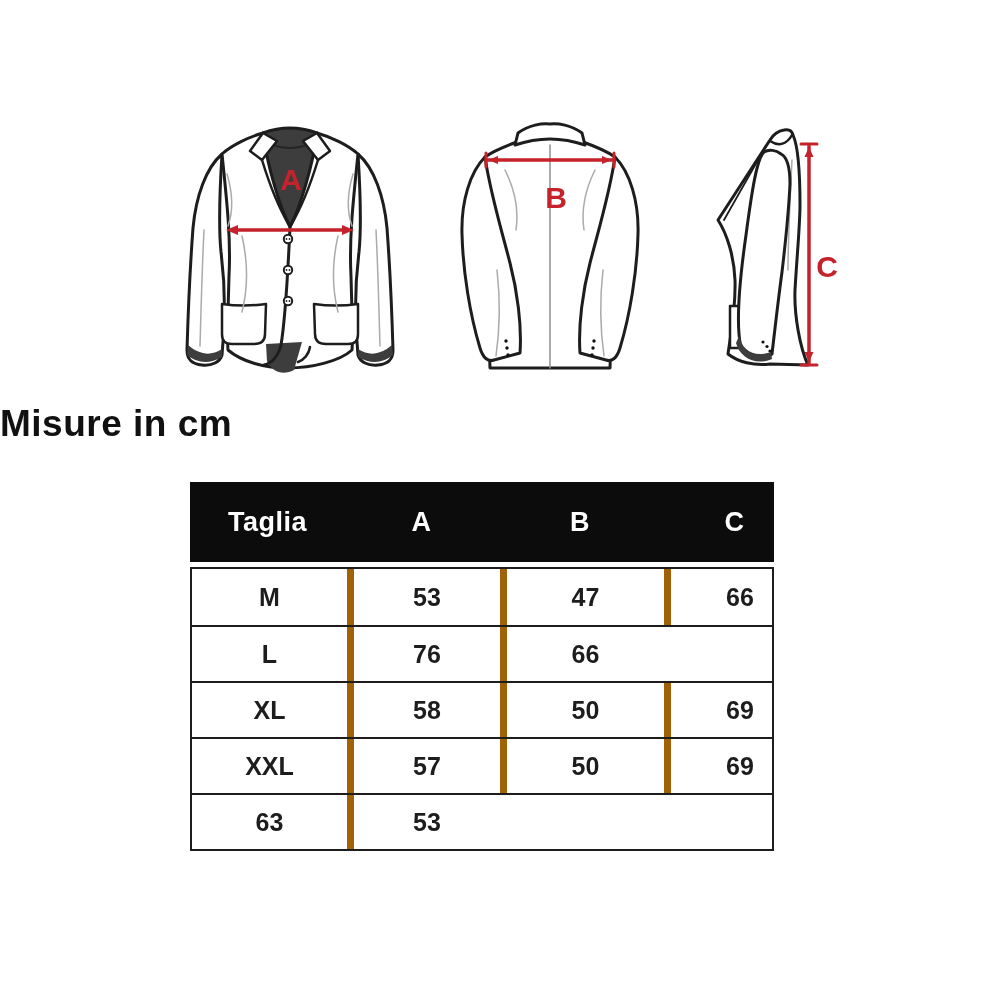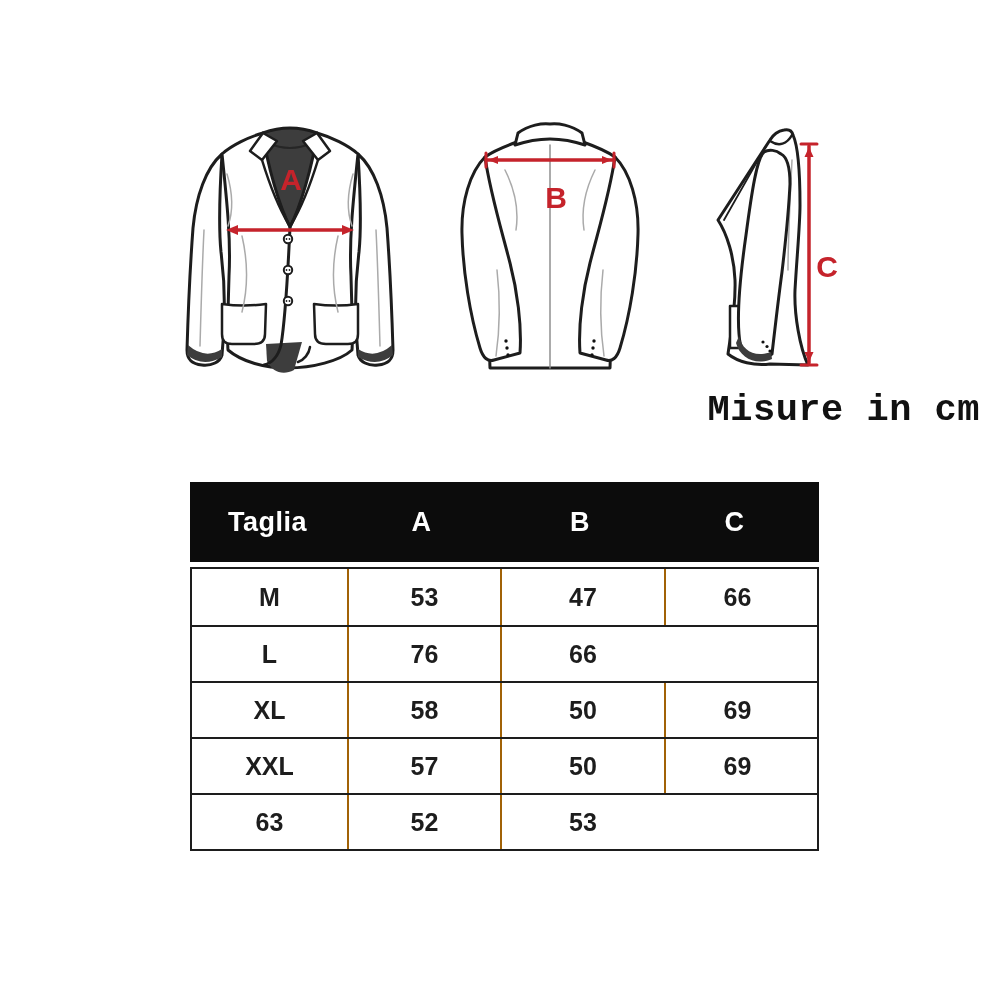--- a/index.html
+++ b/index.html
@@ -12,47 +12,47 @@
   #back-svg  { left:430px; width:240px; height:280px; }
   #side-svg  { left:680px; width:190px; height:280px; }
 
   svg text.measure-letter {
     font-family:"Liberation Sans", sans-serif;
     font-weight:700; font-size:30px; fill:#c5232b;
     text-anchor:middle;
   }
 
   .title {
-    position:absolute; top:388px; left:0; width:980px; height:44px;
-    line-height:44px; text-align:right;
-    font-size:37px; font-weight:700; color:#111111; letter-spacing:0.5px;font-family:Liberation Mono, monospace;
-  }
-
-  .size-table { position:absolute; left:190px; top:482px; width:629px; }
+    position:absolute; top:402px; left:0; width:980px; height:44px;
+    line-height:44px; text-align:left;
+    font-size:37px; font-weight:700; color:#111111; letter-spacing:0.5px;
+  }
+
+  .size-table { position:absolute; left:190px; top:482px; width:584px; }
   .thead {
     display:grid; grid-template-columns:155px 153px 164px 145px;
     height:80px; background:#0c0c0c; color:#ffffff;
   }
   .thead .th {
     display:flex; align-items:center; justify-content:center;
     font-size:27px; font-weight:700; letter-spacing:0.5px;
   }
   .tbody {
     margin-top:5px; border:2px solid #1d1d1d; background:#ffffff;
   }
   .tr {
     display:grid; grid-template-columns:155px 153px 164px 145px;
     height:56px;
   }
   .tr + .tr { border-top:2px solid #1d1d1d; }
   .td {
     display:flex; align-items:center; justify-content:center;
     font-size:25px; font-weight:700; color:#1d1d1d;
   }
-  .td + .td { border-left:2px solid #a16207; }
+  .td + .td { border-left:7px solid #a16207; }
 </style>
 </head>
 <body>
 
 <div class="canvas">
 
   <svg id="front-svg" class="diagram-svg" viewBox="0 0 240 280">
     <g stroke-linecap="round" stroke-linejoin="round">
 
       <path d="M93,23 Q120,13 147,23 C145,52 131,98 120,117 C109,98 95,52 93,23 Z" fill="#3d3d3d" stroke="#1d1d1d" stroke-width="3"></path>
@@ -204,19 +204,18 @@
         <div class="td">69</div>
       </div>
       <div class="tr">
         <div class="td">XXL</div>
         <div class="td">57</div>
         <div class="td">50</div>
         <div class="td">69</div>
       </div>
       <div class="tr">
         <div class="td">63</div>
-        <div class="td">52</div>
         <div class="td">53</div>
       </div>
     </div>
   </div>
 
 </div>
 
 </body></html>

